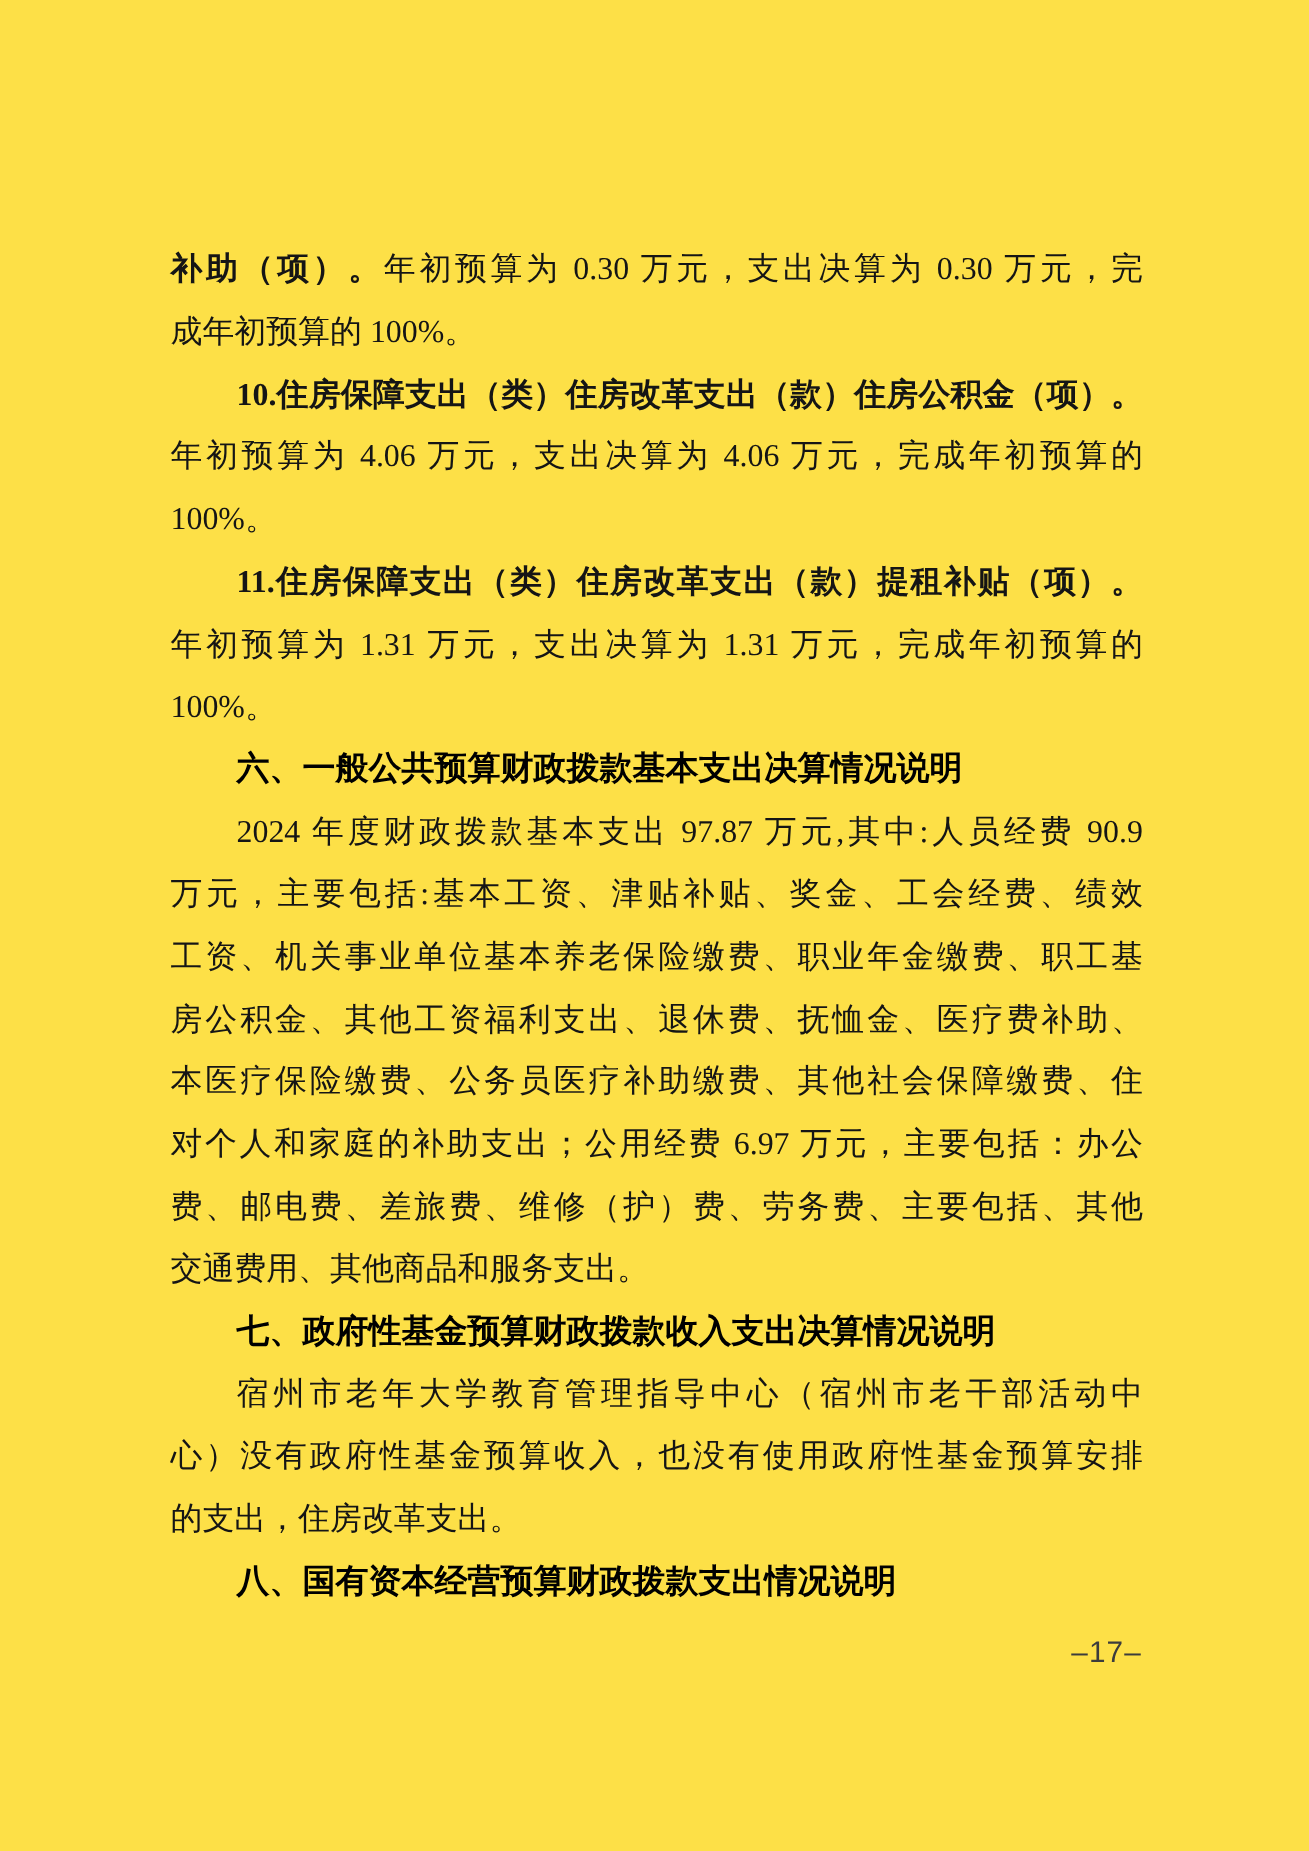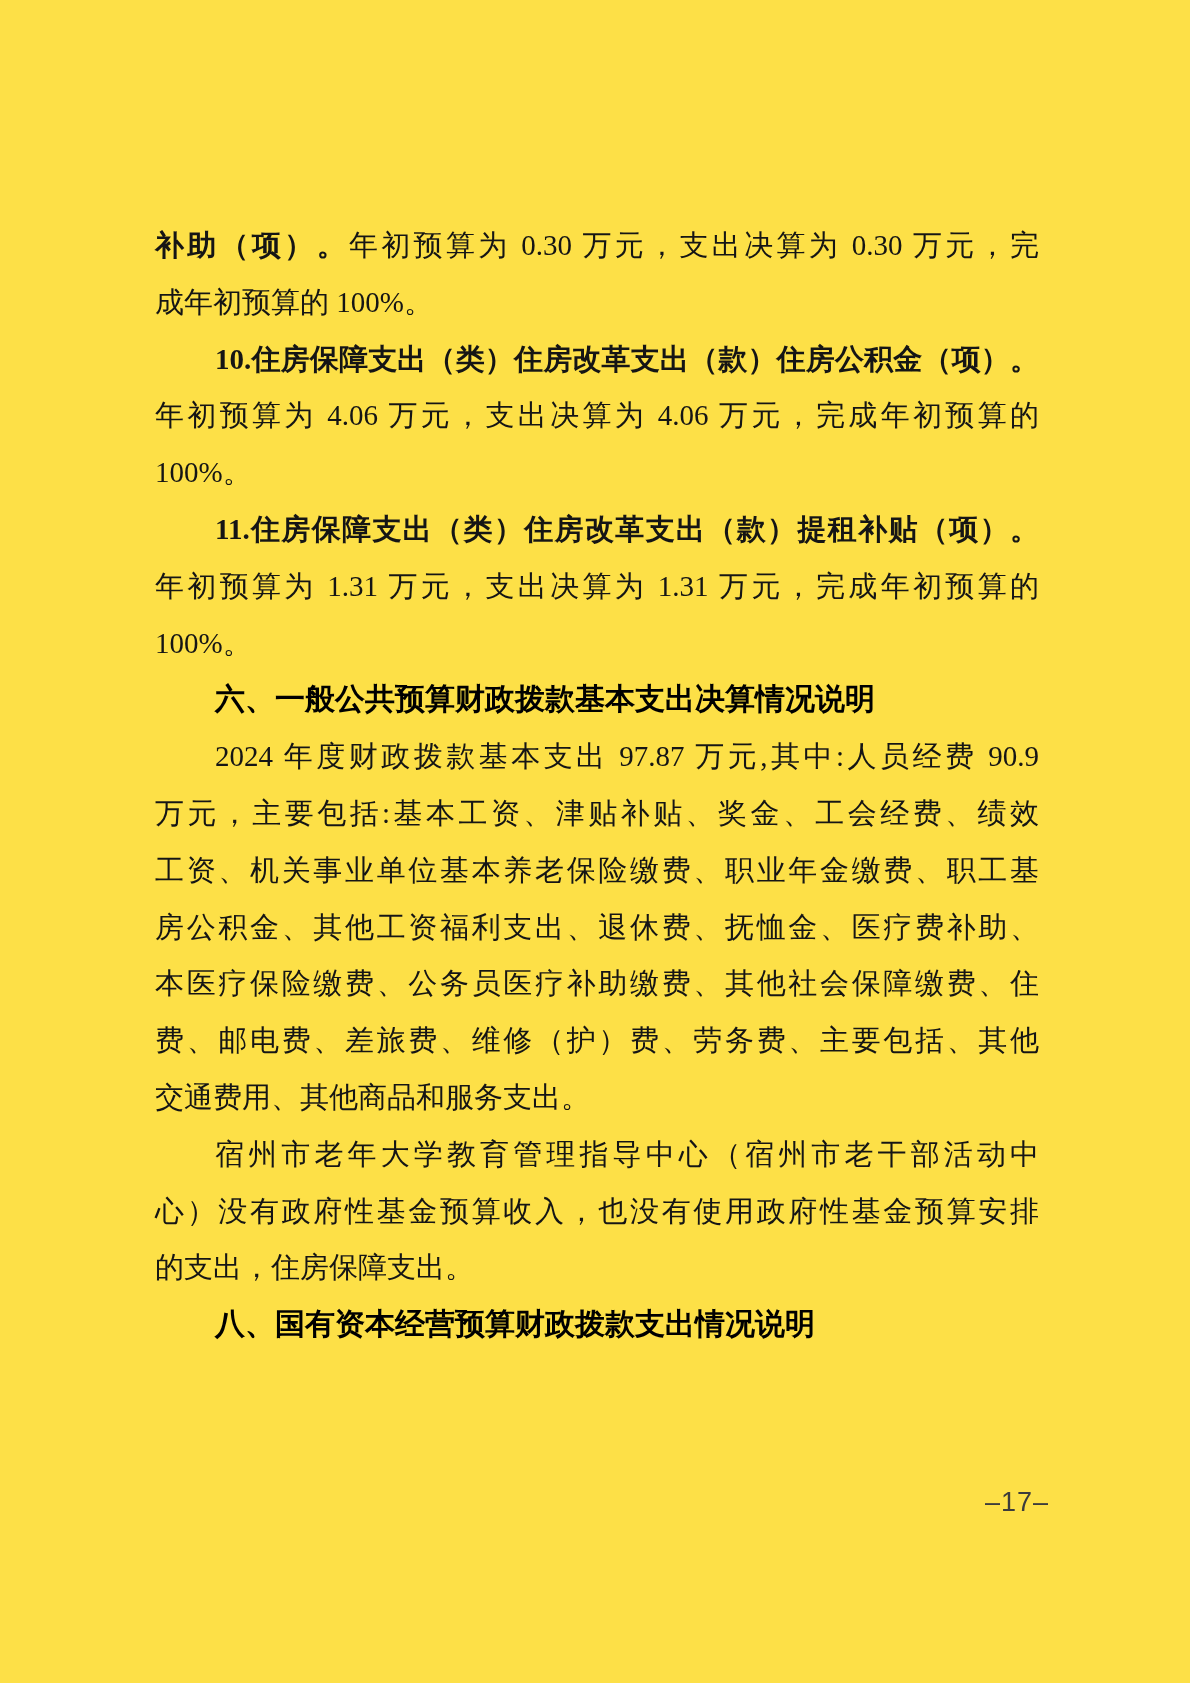--- a/index.html
+++ b/index.html
@@ -41,21 +41,21 @@
     font-family: "Liberation Sans", "DejaVu Sans", sans-serif;
     font-weight: bold;
     font-size: 30px;
     color: #000000;
     text-align: left;
     text-align-last: left;
   }
   .page-number {
     position: absolute;
     top: 1486px;
-    right: 141px;
+    right: 152px;
     font-size: 27px;
     line-height: 32px;
     color: #3c3c3c;
     font-family: "Liberation Sans", "DejaVu Sans", sans-serif;
     letter-spacing: 1px;
   }
 </style>
 </head>
 <body>
 
@@ -73,25 +73,27 @@
     <div class="line just indent bold">11.住房保障支出（类）住房改革支出（款）提租补贴（项）。</div>
     <div class="line just">年初预算为 1.31 万元，支出决算为 1.31 万元，完成年初预算的</div>
     <div class="line left">100%。</div>
 
     <div class="line heading indent">六、一般公共预算财政拨款基本支出决算情况说明</div>
     <div class="line just indent">2024 年度财政拨款基本支出 97.87 万元,其中:人员经费 90.9</div>
     <div class="line just">万元，主要包括:基本工资、津贴补贴、奖金、工会经费、绩效</div>
     <div class="line just">工资、机关事业单位基本养老保险缴费、职业年金缴费、职工基</div>
     <div class="line just">房公积金、其他工资福利支出、退休费、抚恤金、医疗费补助、</div>
     <div class="line just">本医疗保险缴费、公务员医疗补助缴费、其他社会保障缴费、住</div>
+    <div class="line just">对个人和家庭的补助支出；公用经费 6.97 万元，主要包括：办公</div>
     <div class="line just">费、邮电费、差旅费、维修（护）费、劳务费、主要包括、其他</div>
     <div class="line left">交通费用、其他商品和服务支出。</div>
 
+    <div class="line heading indent">七、政府性基金预算财政拨款收入支出决算情况说明</div>
     <div class="line just indent">宿州市老年大学教育管理指导中心（宿州市老干部活动中</div>
     <div class="line just">心）没有政府性基金预算收入，也没有使用政府性基金预算安排</div>
-    <div class="line left">的支出，住房保障支出。</div>
+    <div class="line left">的支出，住房改革支出。</div>
 
     <div class="line heading indent">八、国有资本经营预算财政拨款支出情况说明</div>
 
   </div>
 
   <div class="page-number">–17–</div>
 </div>
 
 </body></html>

